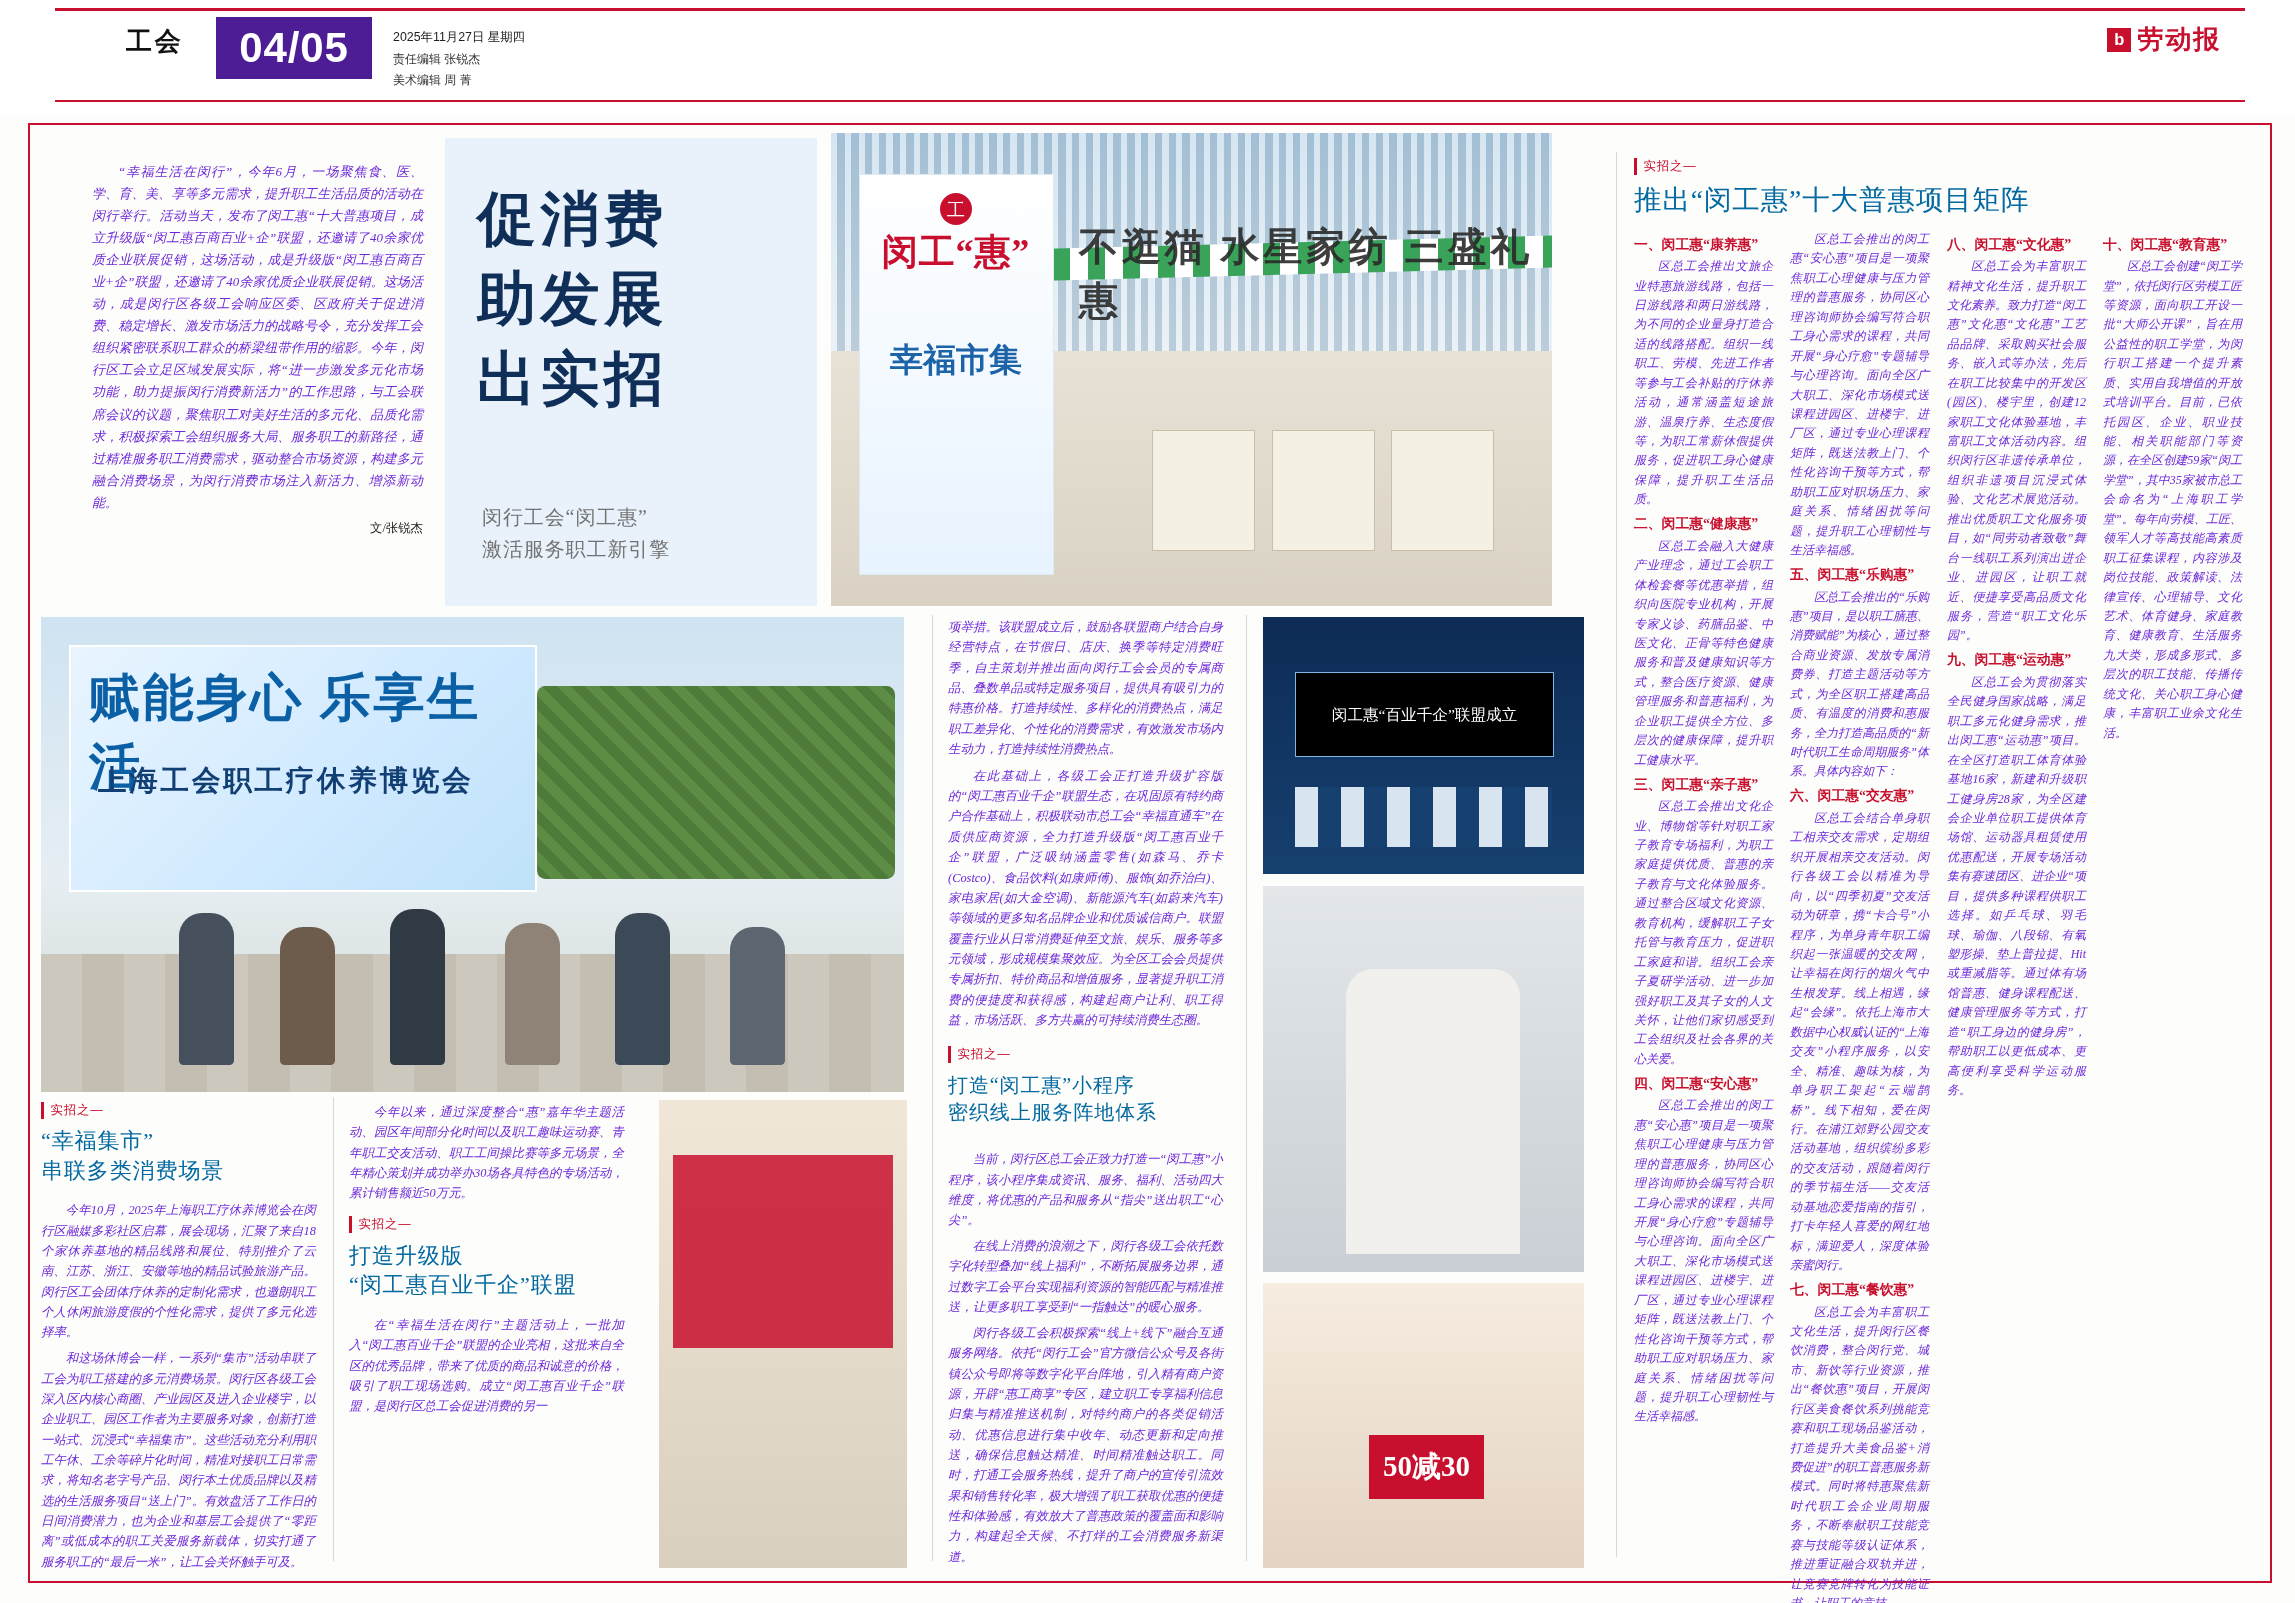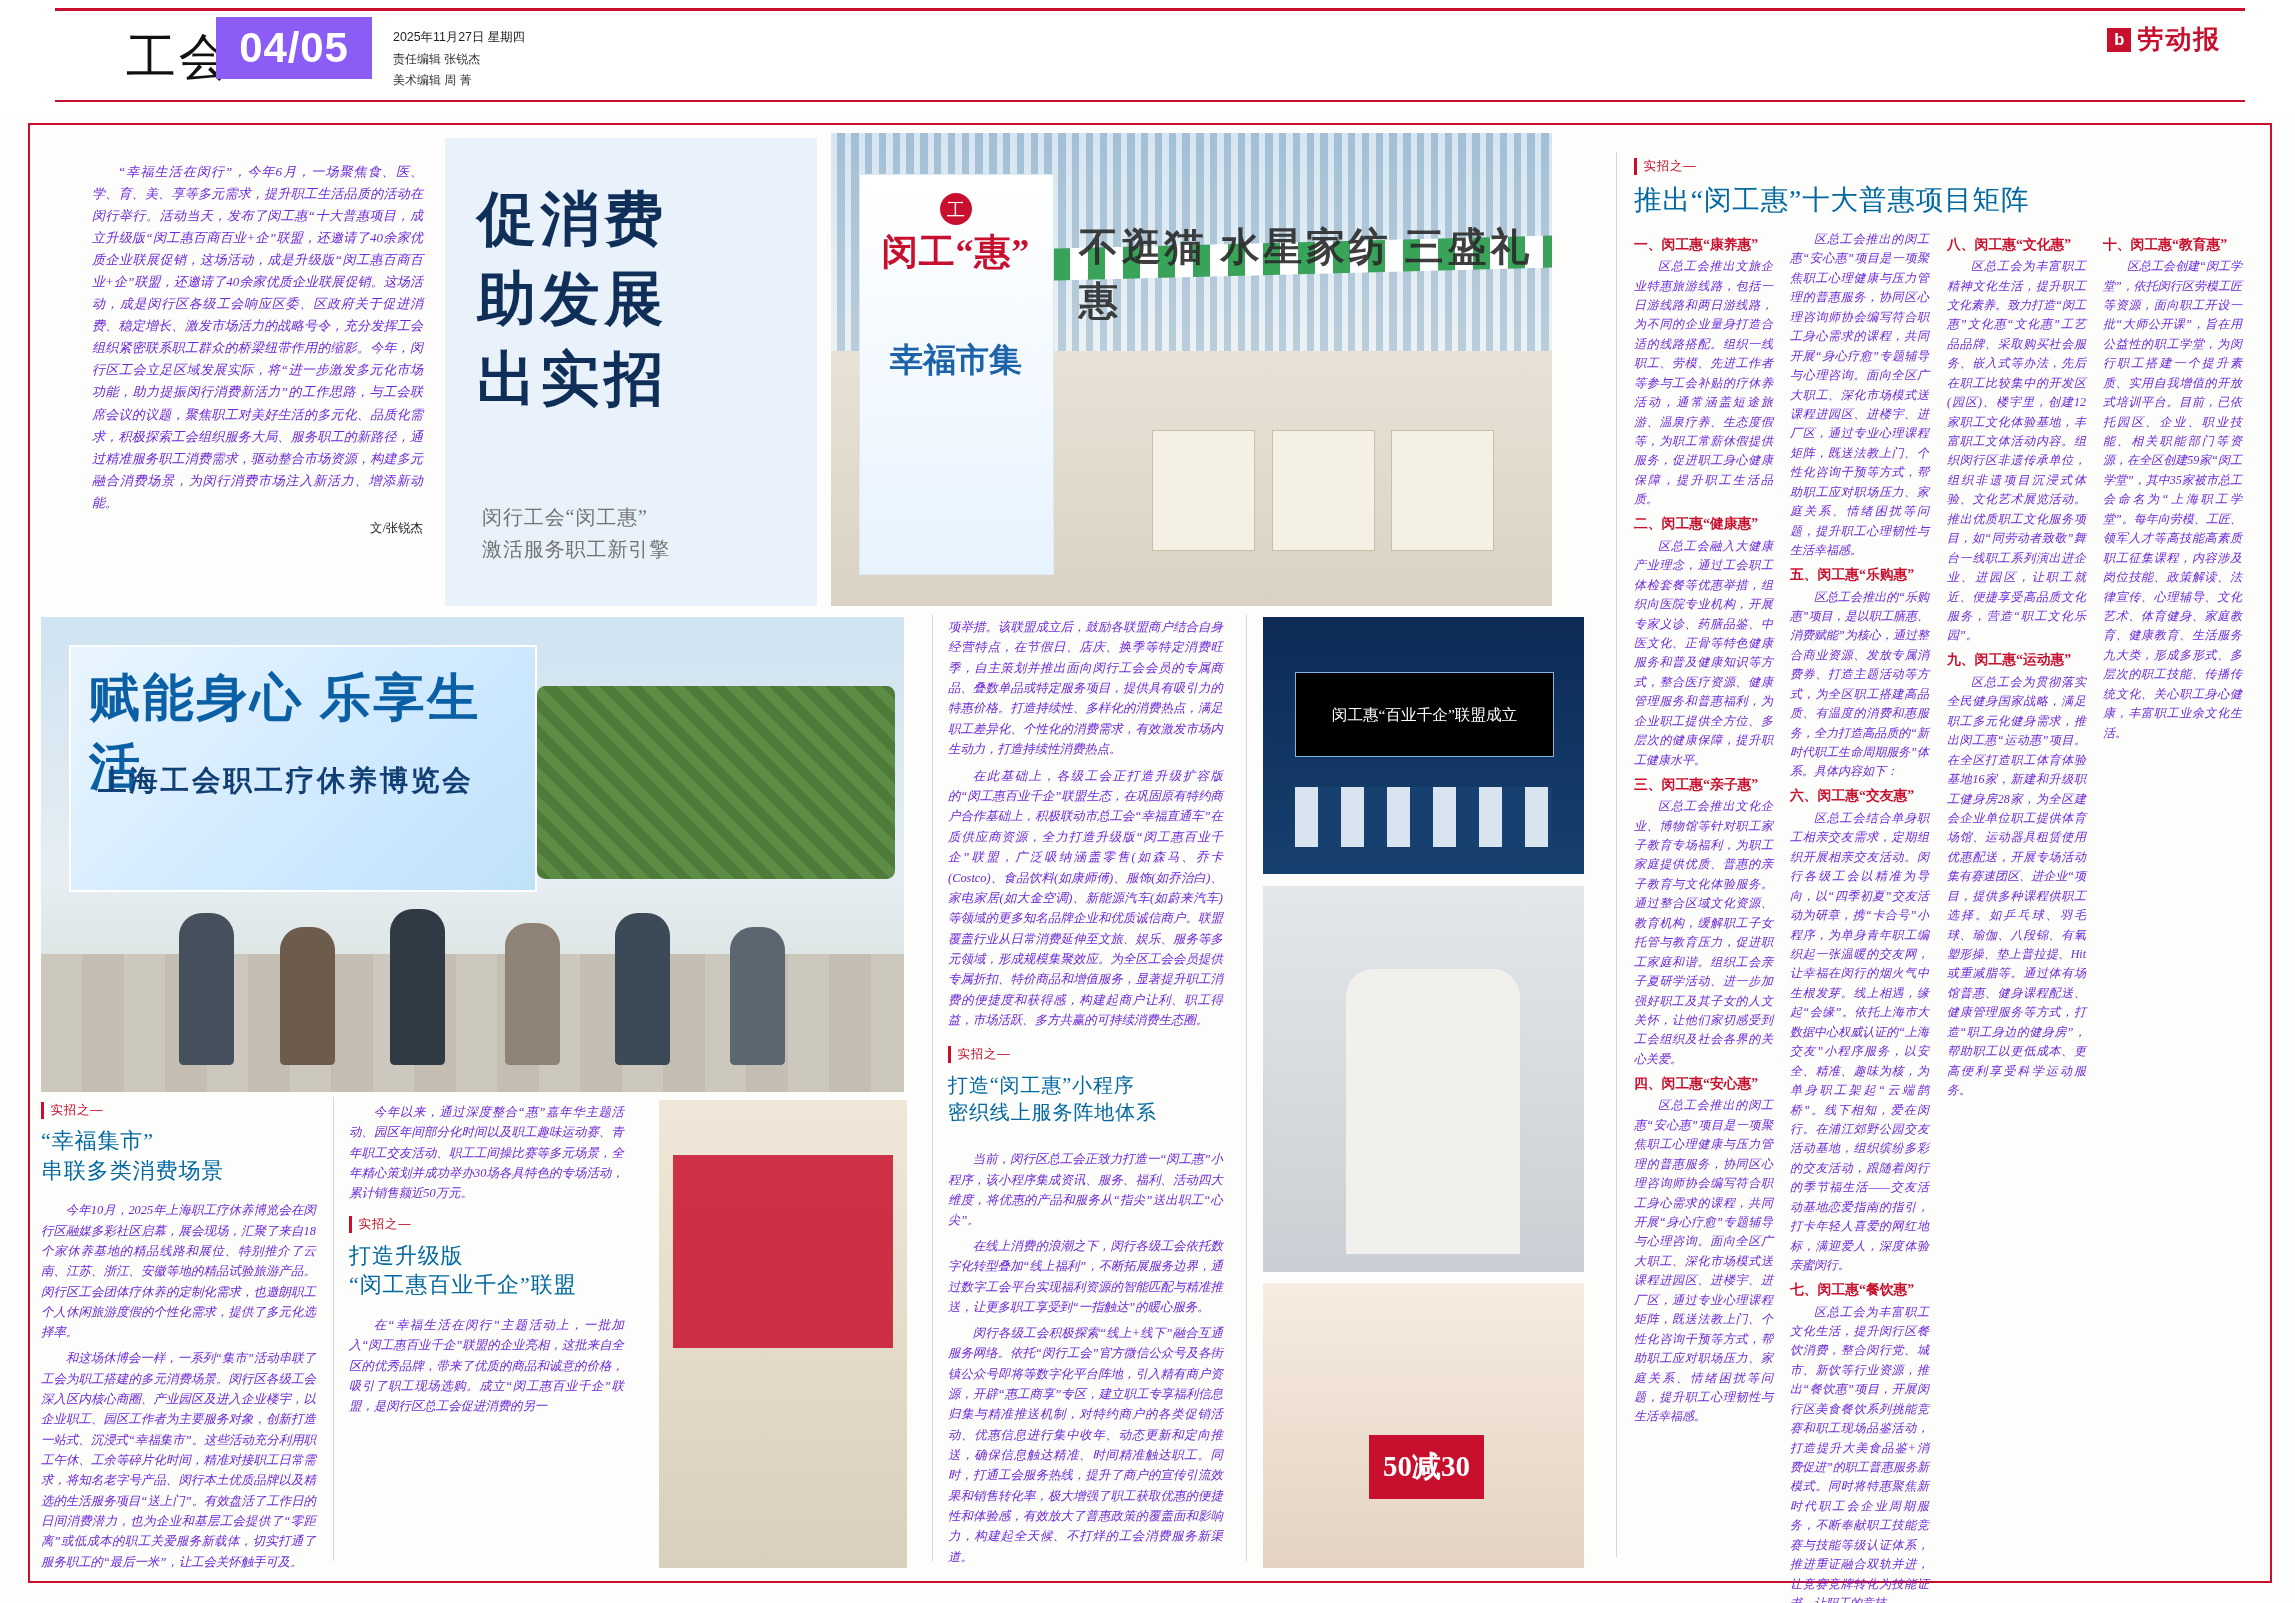--- a/index.html
+++ b/index.html
@@ -29,28 +29,28 @@
   .mast-rule-top {
     position: absolute; left: 55px; top: 8.3px; width: 2190px; height: 3.2px;
     background: #c8102e;
   }
   .mast-rule-bottom {
     position: absolute; left: 55px; top: 100px; width: 2190px; height: 2.3px;
     background: #c8102e;
   }
   .mast-section {
     position: absolute; left: 126px; top: 24px;
-    font-size: 50px; font-weight: normal; letter-spacing: 2.8px;
+    font-size: 26px; font-weight: bold; letter-spacing: 2.8px;
     font-family: "Liberation Serif", serif;
     color: #111;
   }
   .mast-pages {
     position: absolute; left: 216px; top: 17.4px;
     width: 156px; height: 62px;
-    background: #8b5cf6;
+    background: #4c1d95;
     color: #fff;
     font-size: 42px;
     font-weight: bold;
     font-family: "Liberation Sans", sans-serif;
     display: flex; align-items: center; justify-content: center;
     letter-spacing: 0.9px;
   }
   .mast-meta {
     position: absolute; left: 393px; top: 27px;
     font-size: 12px; line-height: 1.75; color: #333;

